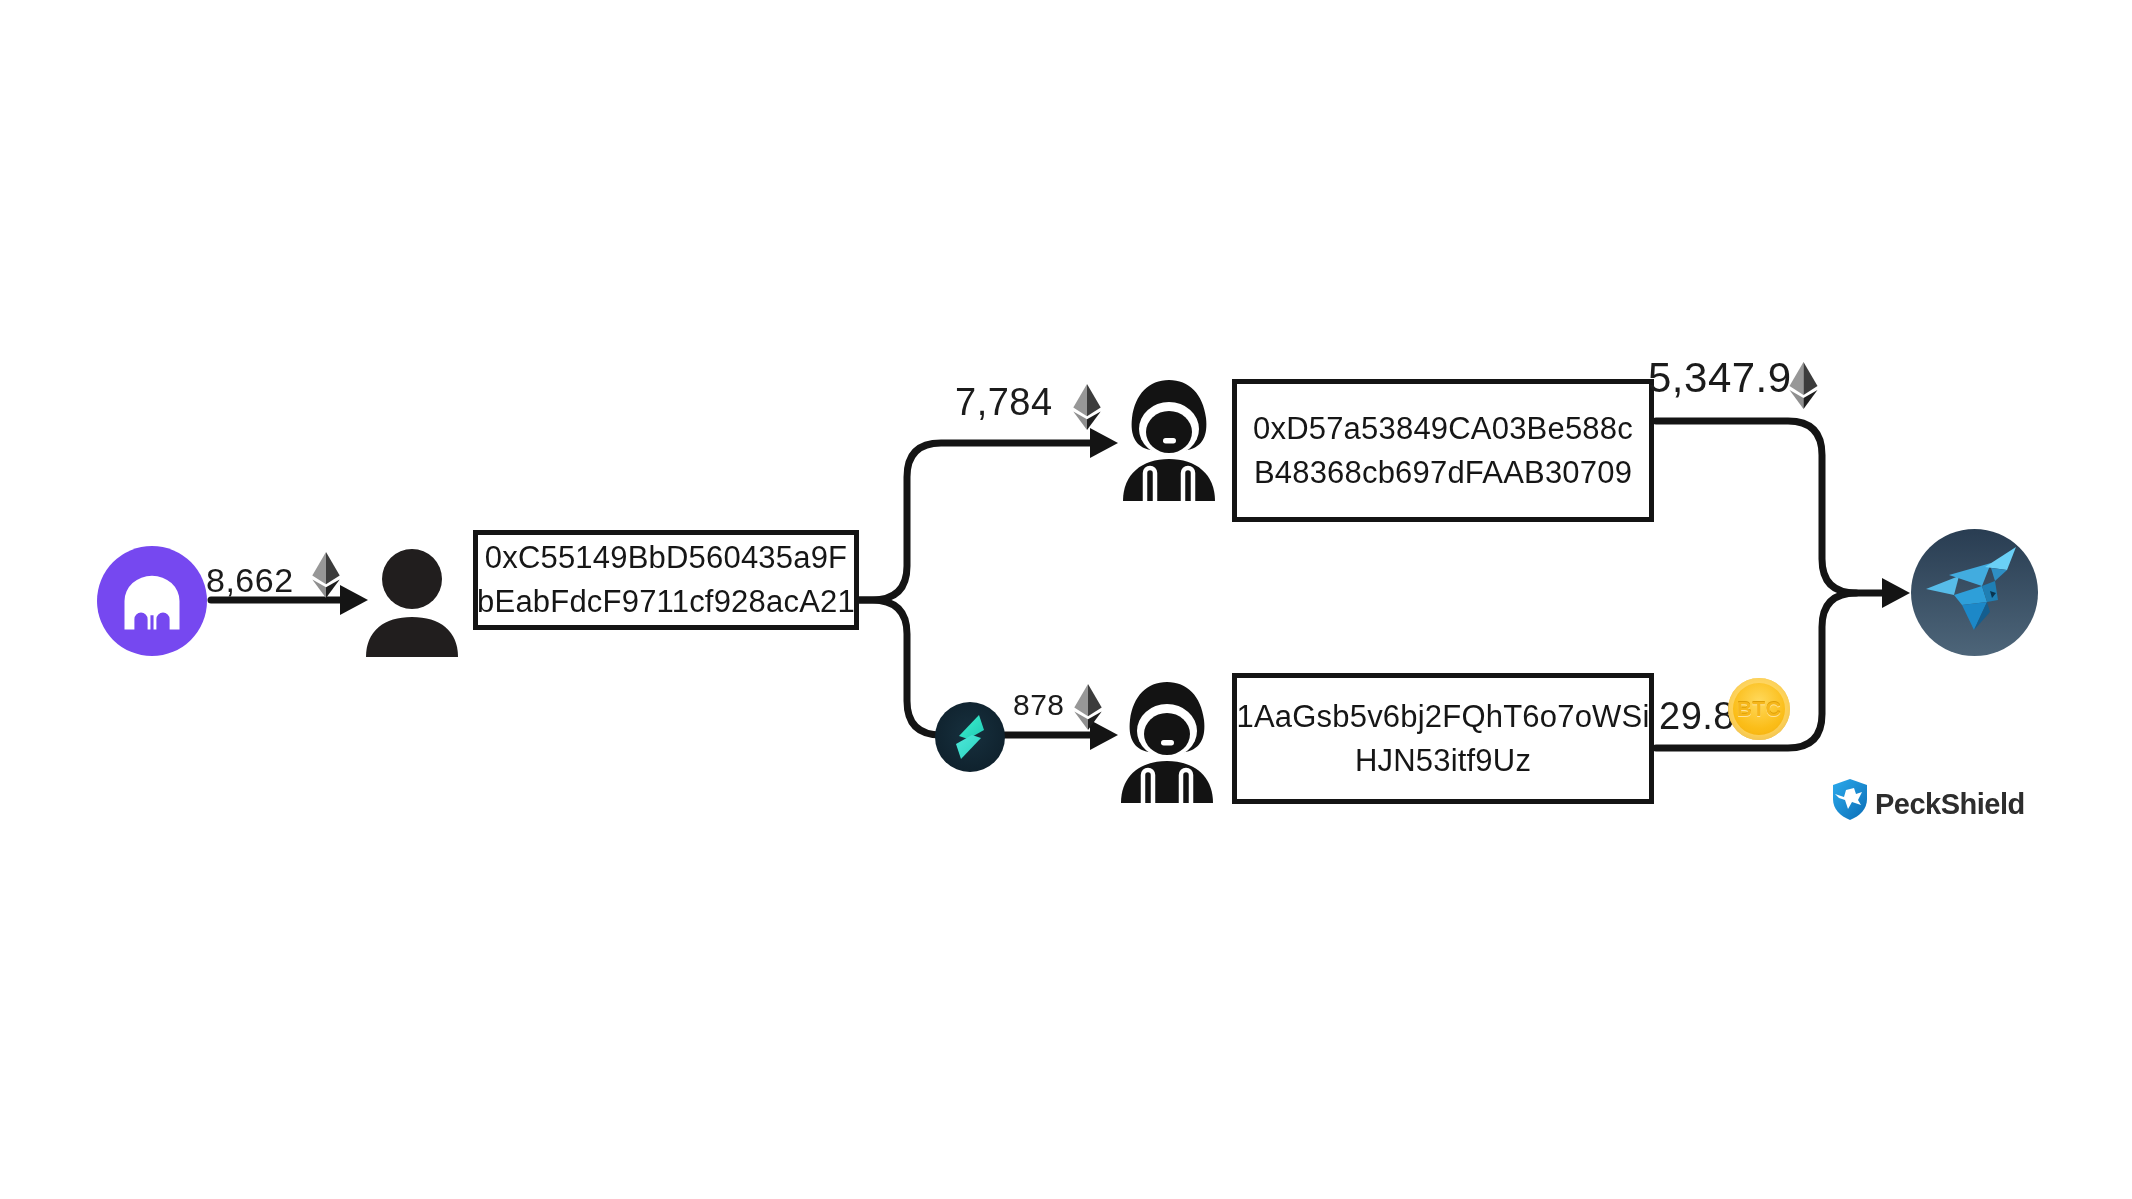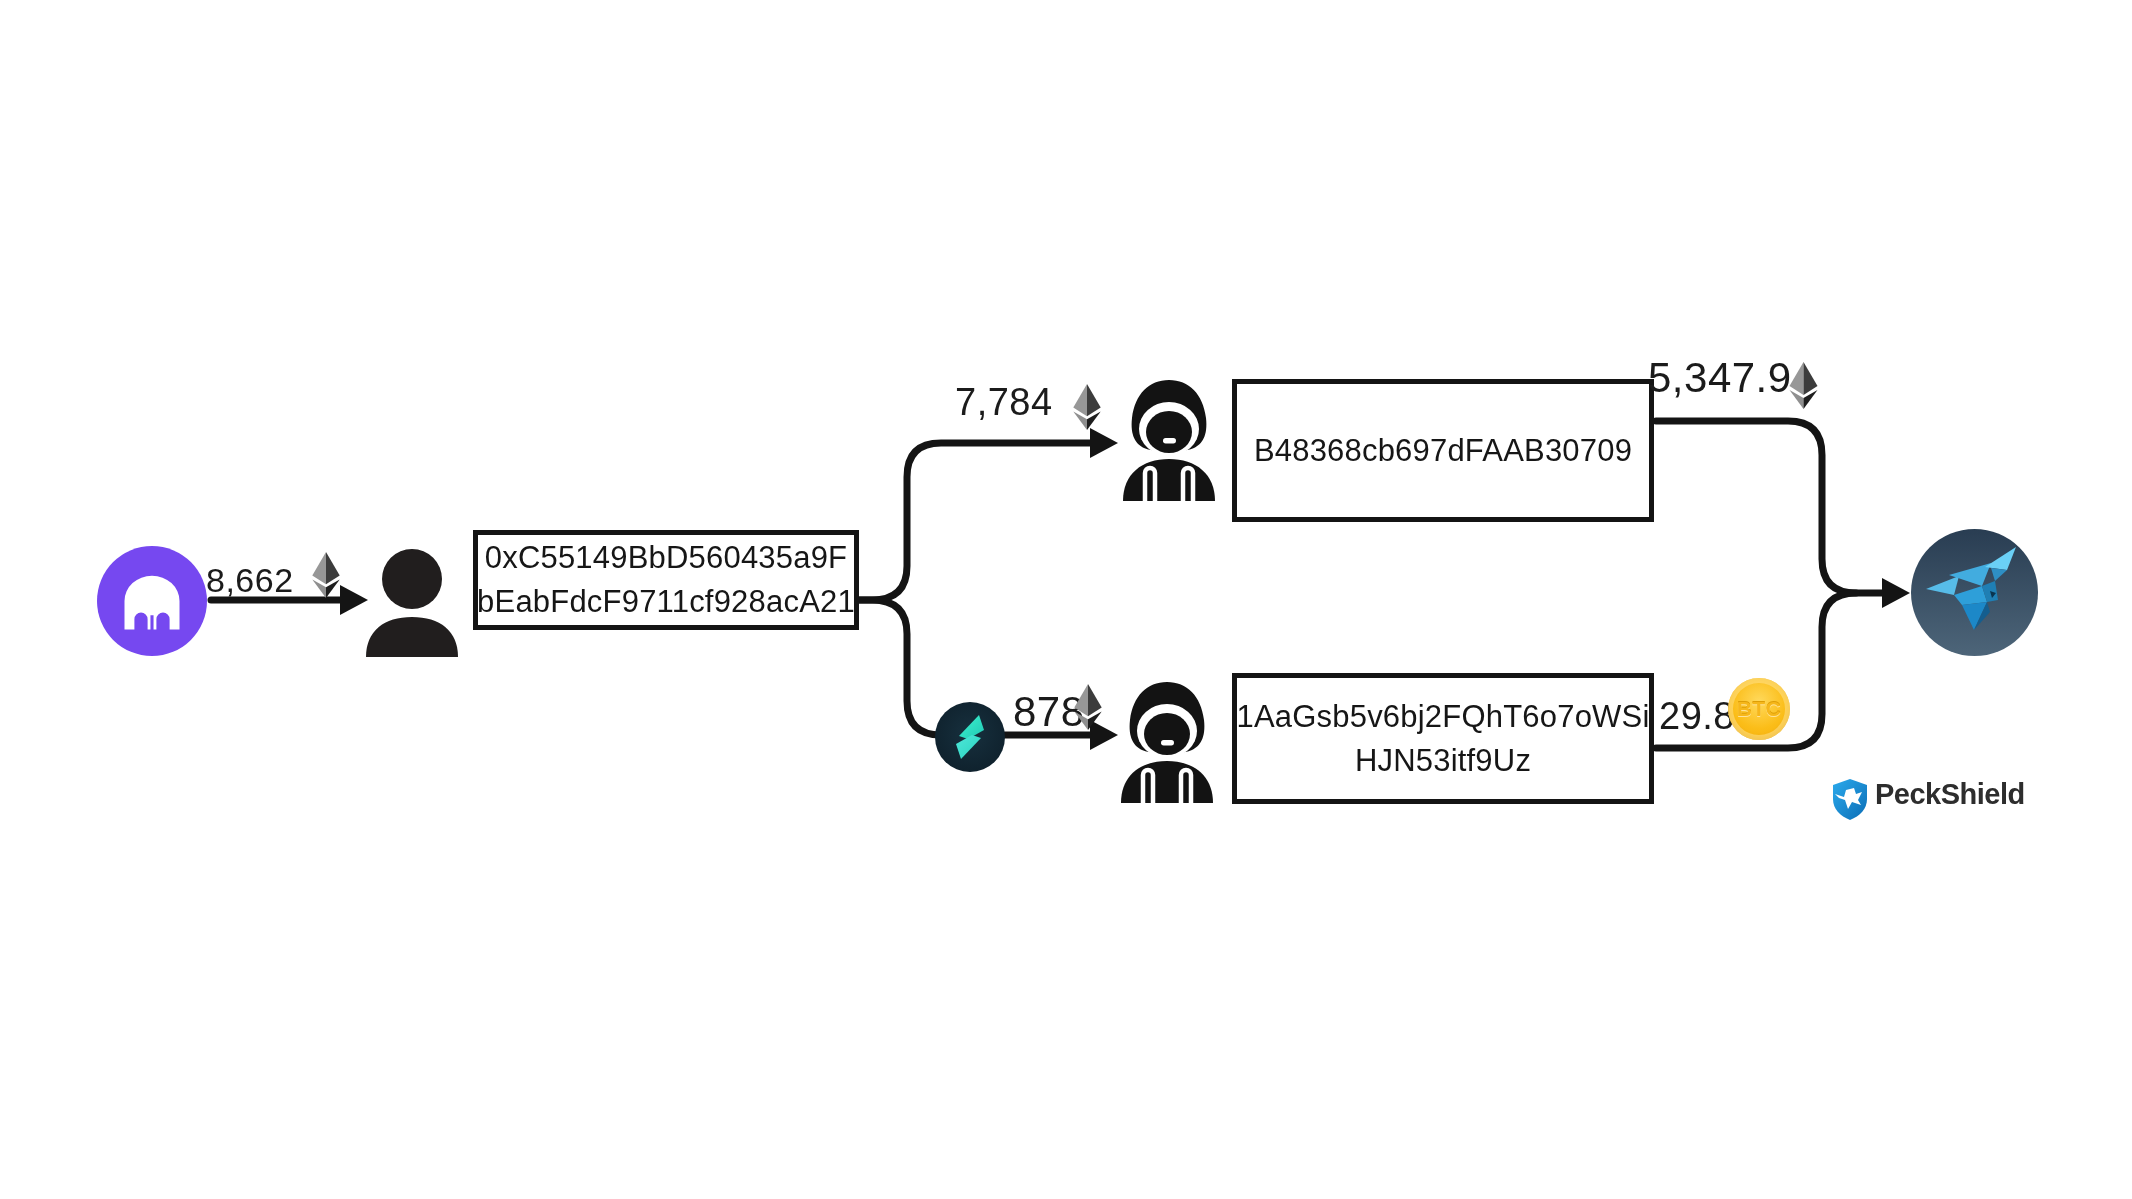--- a/index.html
+++ b/index.html
@@ -30,21 +30,21 @@
     position:absolute;width:62px;height:62px;border-radius:50%;
     background:radial-gradient(circle at 50% 38%, #FFD95C 0%, #FBBD18 55%, #F2AB0C 100%);
     box-shadow:inset 0 0 0 5px rgba(255,226,140,0.55), inset 0 -2px 4px rgba(190,130,0,0.35);
     display:flex;align-items:center;justify-content:center;
   }
   .btc-coin span{
     font-size:21px;font-weight:800;color:#F6B71B;letter-spacing:0.5px;
     text-shadow:0 1px 0 #FFE39A, 0 -1px 0 #DD9E07;
   }
   
-  .ps-wrap{position:absolute;display:flex;align-items:flex-start;gap:6px;}
+  .ps-wrap{position:absolute;display:flex;align-items:flex-end;gap:6px;}
   .ps-text{
     font-size:29px;font-weight:700;color:#2d2d2d;letter-spacing:-0.5px;
     font-family:"Liberation Sans","DejaVu Sans",sans-serif;
   }
 </style>
 </head>
 <body>
 
 <div id="canvas">
 
@@ -117,20 +117,21 @@
       <ellipse cx="53" cy="52" rx="30" ry="27" fill="#ffffff"></ellipse>
       <ellipse cx="53" cy="55" rx="23" ry="21" fill="#131313"></ellipse>
       <rect x="47" y="61" width="13" height="5.5" rx="2.7" fill="#ffffff"></rect>
       <path d="M7,124 C7,97 26,82 53,82 C80,82 99,97 99,124 Z" fill="#131313"></path>
       <rect x="29" y="91" width="10" height="40" rx="5" fill="none" stroke="#ffffff" stroke-width="4.5"></rect>
       <rect x="67" y="91" width="10" height="40" rx="5" fill="none" stroke="#ffffff" stroke-width="4.5"></rect>
     </svg>
   </div>
 
   <div class="addr-box" style="left:1232px;top:379px;width:422px;height:143px;">
+    <div class="addr-line">0xD57a53849CA03Be588c</div>
     <div class="addr-line">B48368cb697dFAAB30709</div>
   </div>
 
   <div class="amount" style="left:1648px;top:354px;font-size:42px;">5,347.9</div>
   <div class="abs" style="left:1788px;top:362px;width:31px;height:48px;">
     <svg viewBox="0 0 60 96" width="31" height="48">
       <polygon points="30,0 2,48 30,66" fill="#979797"></polygon>
       <polygon points="30,0 58,48 30,66" fill="#3c3c3c"></polygon>
       <polygon points="2,56 30,94 30,72" fill="#8f8f8f"></polygon>
       <polygon points="58,56 30,94 30,72" fill="#1e1e1e"></polygon>
@@ -152,21 +153,21 @@
           <stop offset="0" stop-color="#17303E"></stop>
             <stop offset="1" stop-color="#0D1E29"></stop>
         </radialGradient>
       </defs>
       <circle cx="35" cy="35" r="35" fill="url(#thorbg)"></circle>
       <polygon points="24,34 44,13 49,28 33,37" fill="url(#teal1)"></polygon>
       <polygon points="46,36 26,57 21,42 37,33" fill="url(#teal2)"></polygon>
     </svg>
   </div>
 
-  <div class="amount" style="left:1013px;top:688px;font-size:42px;">878</div>
+  <div class="amount" style="left:1013px;top:688px;font-size:30px;">878</div>
   <div class="abs" style="left:1073px;top:684px;width:30px;height:47px;">
     <svg viewBox="0 0 60 96" width="30" height="47">
       <polygon points="30,0 2,48 30,66" fill="#979797"></polygon>
       <polygon points="30,0 58,48 30,66" fill="#3c3c3c"></polygon>
       <polygon points="2,56 30,94 30,72" fill="#8f8f8f"></polygon>
       <polygon points="58,56 30,94 30,72" fill="#1e1e1e"></polygon>
     </svg>
   </div>
 
   <div class="abs" style="left:1114px;top:679px;width:106px;height:124px;">

